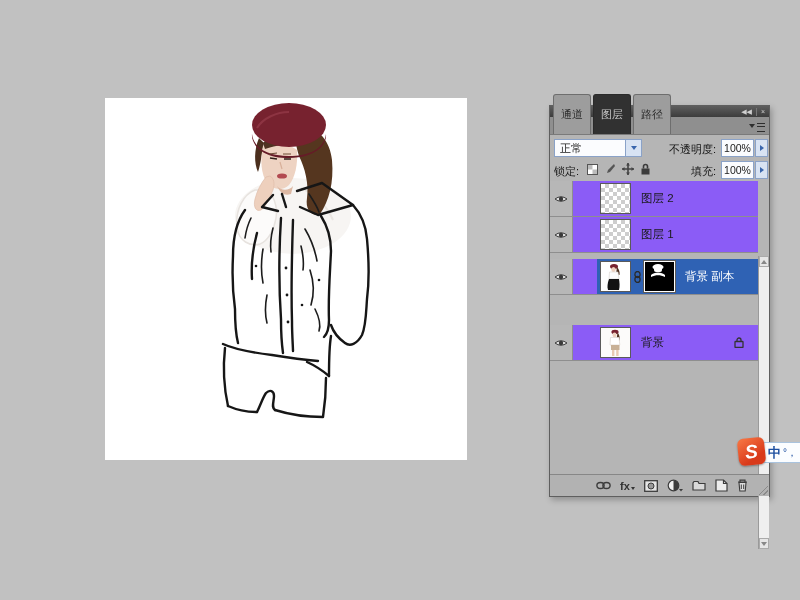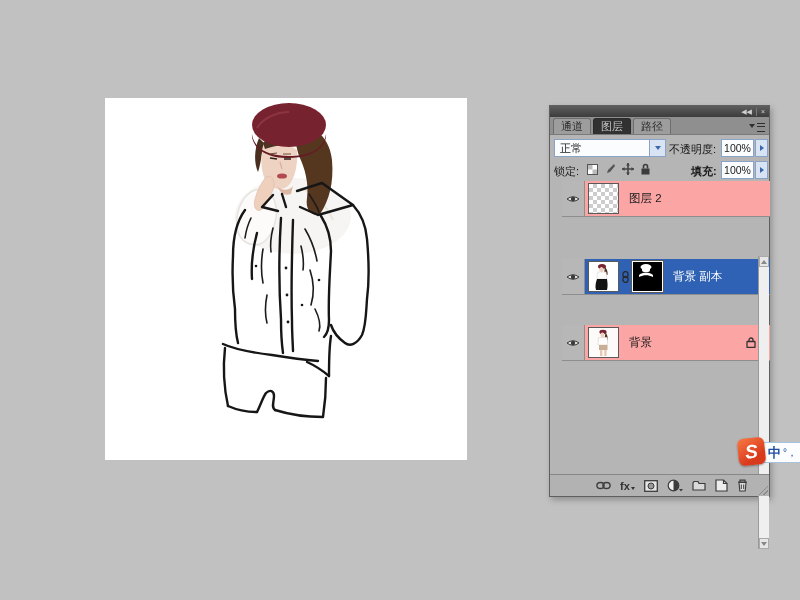--- a/index.html
+++ b/index.html
@@ -16,48 +16,48 @@
     position:absolute;left:549px;top:105px;width:221px;height:392px;
     background:#b5b5b5;border:1px solid #5f5f5f;box-sizing:border-box;
     box-shadow:2px 3px 6px rgba(0,0,0,.25);
   }
   .titlebar{position:absolute;left:0;top:0;width:100%;height:11px;
     background:linear-gradient(#5e5e5e,#3c3c3c);display:flex;justify-content:flex-end;align-items:center;}
   .tb-btn{color:#cfcfcf;font-size:7px;line-height:10px;padding:0 4px;cursor:default;}
   .tb-sep{width:1px;height:8px;background:#777;}
   .tabstrip{position:absolute;left:0;top:11px;width:100%;height:18px;background:#8f8f8f;
     border-bottom:1px solid #7a7a7a;box-sizing:border-box;display:flex;align-items:flex-end;padding-left:3px;}
-  .tab{height:15px;line-height:15px;padding:0 7px;font-size:11px;margin-right:2px;
+  .tab{height:15px;line-height:15px;padding:12px 7px;font-size:11px;margin-right:2px;
     border:1px solid #6e6e6e;border-bottom:none;border-radius:3px 3px 0 0;
     background:#9d9d9d;color:#2d2d2d;}
   .tab.active{background:#313131;color:#c6c6c6;border-color:#2a2a2a;}
   .panel-menu{position:absolute;right:4px;top:14px;width:16px;height:12px;}
   .panel-menu .tri{position:absolute;left:0;top:4px;width:0;height:0;
     border-left:3px solid transparent;border-right:3px solid transparent;border-top:4px solid #2e2e2e;}
   .panel-menu .lines{position:absolute;left:8px;top:3px;width:8px;height:7px;
     border-top:1.5px solid #2e2e2e;border-bottom:1.5px solid #2e2e2e;}
   .panel-menu .lines::after{content:"";display:block;margin-top:1.5px;border-top:1.5px solid #2e2e2e;}
   
   .ctl-label{position:absolute;font-size:11px;color:#161616;}
-  .combo{position:absolute;left:4px;top:33px;width:112px;height:18px;background:#fbfcfe;
+  .combo{position:absolute;left:4px;top:33px;width:88px;height:18px;background:#fbfcfe;
     border:1px solid #8aa2c8;box-sizing:border-box;display:flex;align-items:center;}
   .combo .val{flex:1;font-size:11px;color:#1a1a1a;padding-left:5px;}
   .combo .chev{width:15px;height:100%;background:#d8e3f3;border-left:1px solid #8aa2c8;
     display:flex;align-items:center;justify-content:center;}
   .chev-down{width:0;height:0;border-left:3.5px solid transparent;border-right:3.5px solid transparent;border-top:4.5px solid #3a66ad;}
   .valbox{position:absolute;width:33px;height:18px;background:#fbfcfe;border:1px solid #8aa2c8;
     box-sizing:border-box;font-size:10.5px;color:#1a1a1a;display:flex;align-items:center;justify-content:center;}
   .arrbtn{position:absolute;width:13px;height:18px;background:#d8e3f3;border:1px solid #8aa2c8;
     box-sizing:border-box;display:flex;align-items:center;justify-content:center;}
   .arr-right{width:0;height:0;border-top:3.5px solid transparent;border-bottom:3.5px solid transparent;border-left:4.5px solid #3a66ad;}
   .lockicons{position:absolute;left:37px;top:57px;display:flex;gap:6px;align-items:center;}
   
   .list{position:absolute;left:0;top:75px;width:219px;height:293px;background:#b5b5b5;}
-  .layer-row{position:absolute;left:12px;width:208px;height:36px;display:flex;
-    border-bottom:1px solid #8e8e8e;box-sizing:border-box;background:#fca5a5;}
+  .layer-row{position:absolute;left:0;width:208px;height:36px;display:flex;
+    border-bottom:1px solid #8e8e8e;box-sizing:border-box;background:#8b5cf6;gap:24px;}
   .eye-cell{width:23px;border-right:1px solid #8e8e8e;box-sizing:border-box;
     display:flex;align-items:center;justify-content:center;background:#b7b7b7;flex:none;}
   .row-content{flex:1;display:flex;align-items:center;}
   .row-selected .row-content{background:#2f62b4;}
   .thumb{width:31px;height:31px;margin-left:3px;border:1px solid #5a5a5a;box-sizing:border-box;flex:none;background:#fff;}
   .thumb.checker{
     background-color:#fff;
     background-image:linear-gradient(45deg,#cdcdcd 25%,transparent 25%,transparent 75%,#cdcdcd 75%),
                      linear-gradient(45deg,#cdcdcd 25%,transparent 25%,transparent 75%,#cdcdcd 75%);
     background-size:8px 8px;background-position:0 0,4px 4px;}
@@ -202,41 +202,53 @@
       </svg>
     <svg width="12" height="12">
         <path d="M6,0 L6,12 M0,6 L12,6" stroke="#444" stroke-width="1.6"></path>
         <path d="M6,0 l-2,2.5 h4 Z M6,12 l-2,-2.5 h4 Z M0,6 l2.5,-2 v4 Z M12,6 l-2.5,-2 v4 Z" fill="#444"></path>
       </svg>
     <svg width="11" height="12">
         <rect x="1.5" y="5.5" width="8" height="6" fill="#3c3c3c"></rect>
         <path d="M3.5,5.5 v-2 a2,2 0 0 1 4,0 v2" stroke="#3c3c3c" stroke-width="1.6" fill="none"></path>
       </svg>
   </div>
-  <span class="ctl-label" style="left:141px;top:58px;font-weight:bold;">填充:</span>
+  <span class="ctl-label" style="left:141px;top:58px;">填充:</span>
   <div class="valbox" style="left:171px;top:55px;">100%</div>
   <div class="arrbtn" style="left:205px;top:55px;">
       <span class="arr-right"></span>
     </div>
 
   <div class="list">
 
     <div class="layer-row" style="top:0;">
       <div class="eye-cell">
         <svg width="14" height="10">
             <path d="M1,5 Q7,0.5 13,5 Q7,9.5 1,5 Z" fill="#e9e9e9" stroke="#3a3a3a"></path>
             <circle cx="7" cy="5" r="2.2" fill="#3a3a3a"></circle>
           </svg>
       </div>
       <div class="row-content">
         <div class="thumb checker"></div>
         <span class="layer-label">图层 2</span>
       </div>
     </div>
 
+    <div class="layer-row" style="top:36px;">
+      <div class="eye-cell">
+        <svg width="14" height="10">
+            <path d="M1,5 Q7,0.5 13,5 Q7,9.5 1,5 Z" fill="#e9e9e9" stroke="#3a3a3a"></path>
+            <circle cx="7" cy="5" r="2.2" fill="#3a3a3a"></circle>
+          </svg>
+      </div>
+      <div class="row-content">
+        <div class="thumb checker"></div>
+        <span class="layer-label">图层 1</span>
+      </div>
+    </div>
 
     <div class="layer-row row-selected" style="top:72px;margin-top:6px;">
       <div class="eye-cell">
         <svg width="14" height="10">
             <path d="M1,5 Q7,0.5 13,5 Q7,9.5 1,5 Z" fill="#e9e9e9" stroke="#3a3a3a"></path>
             <circle cx="7" cy="5" r="2.2" fill="#3a3a3a"></circle>
           </svg>
       </div>
       <div class="row-content">
         <div class="thumb">

